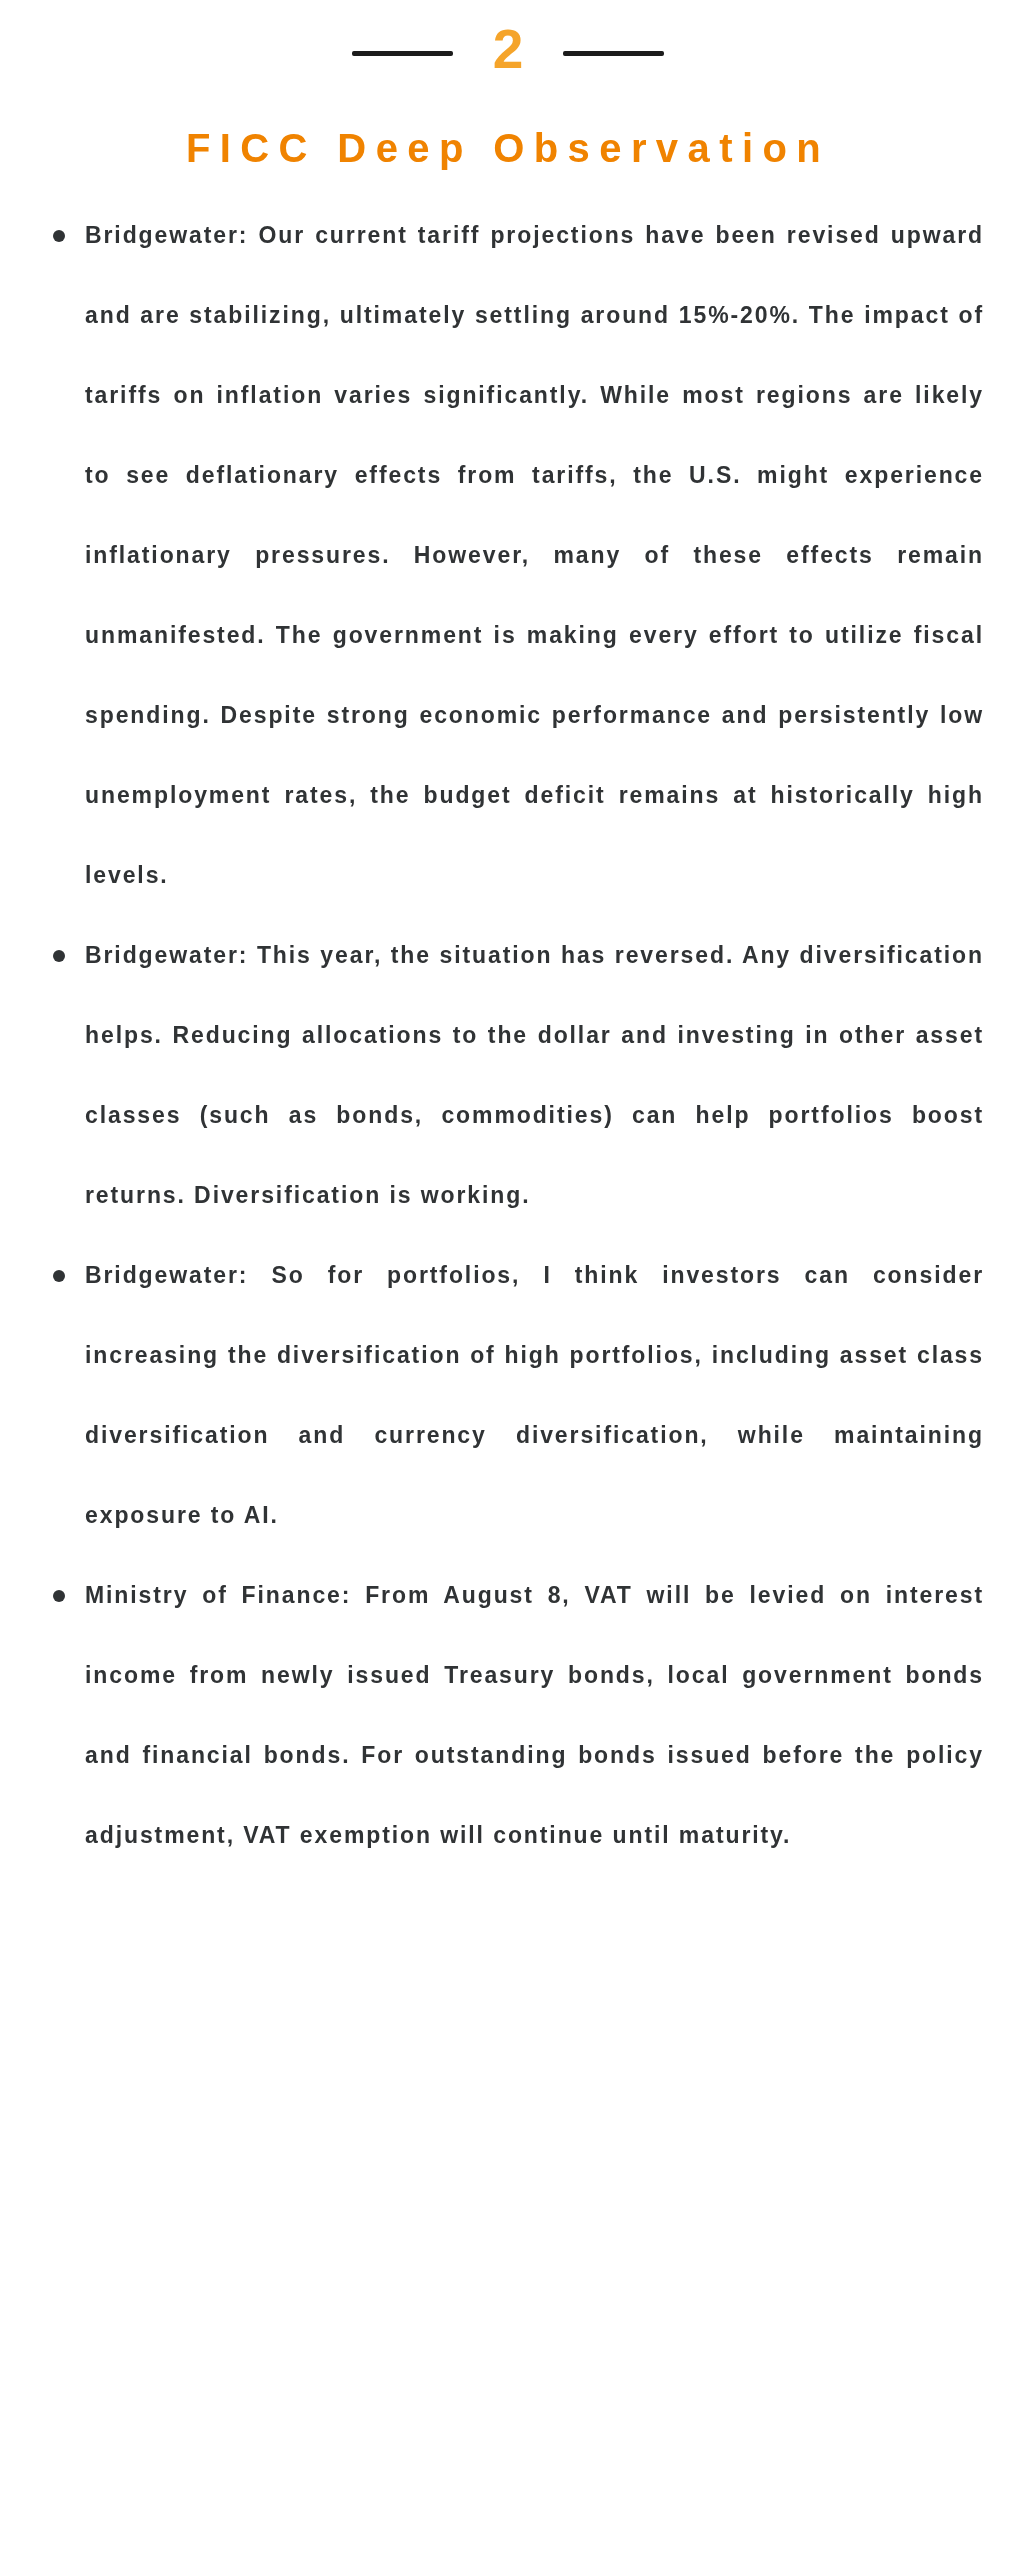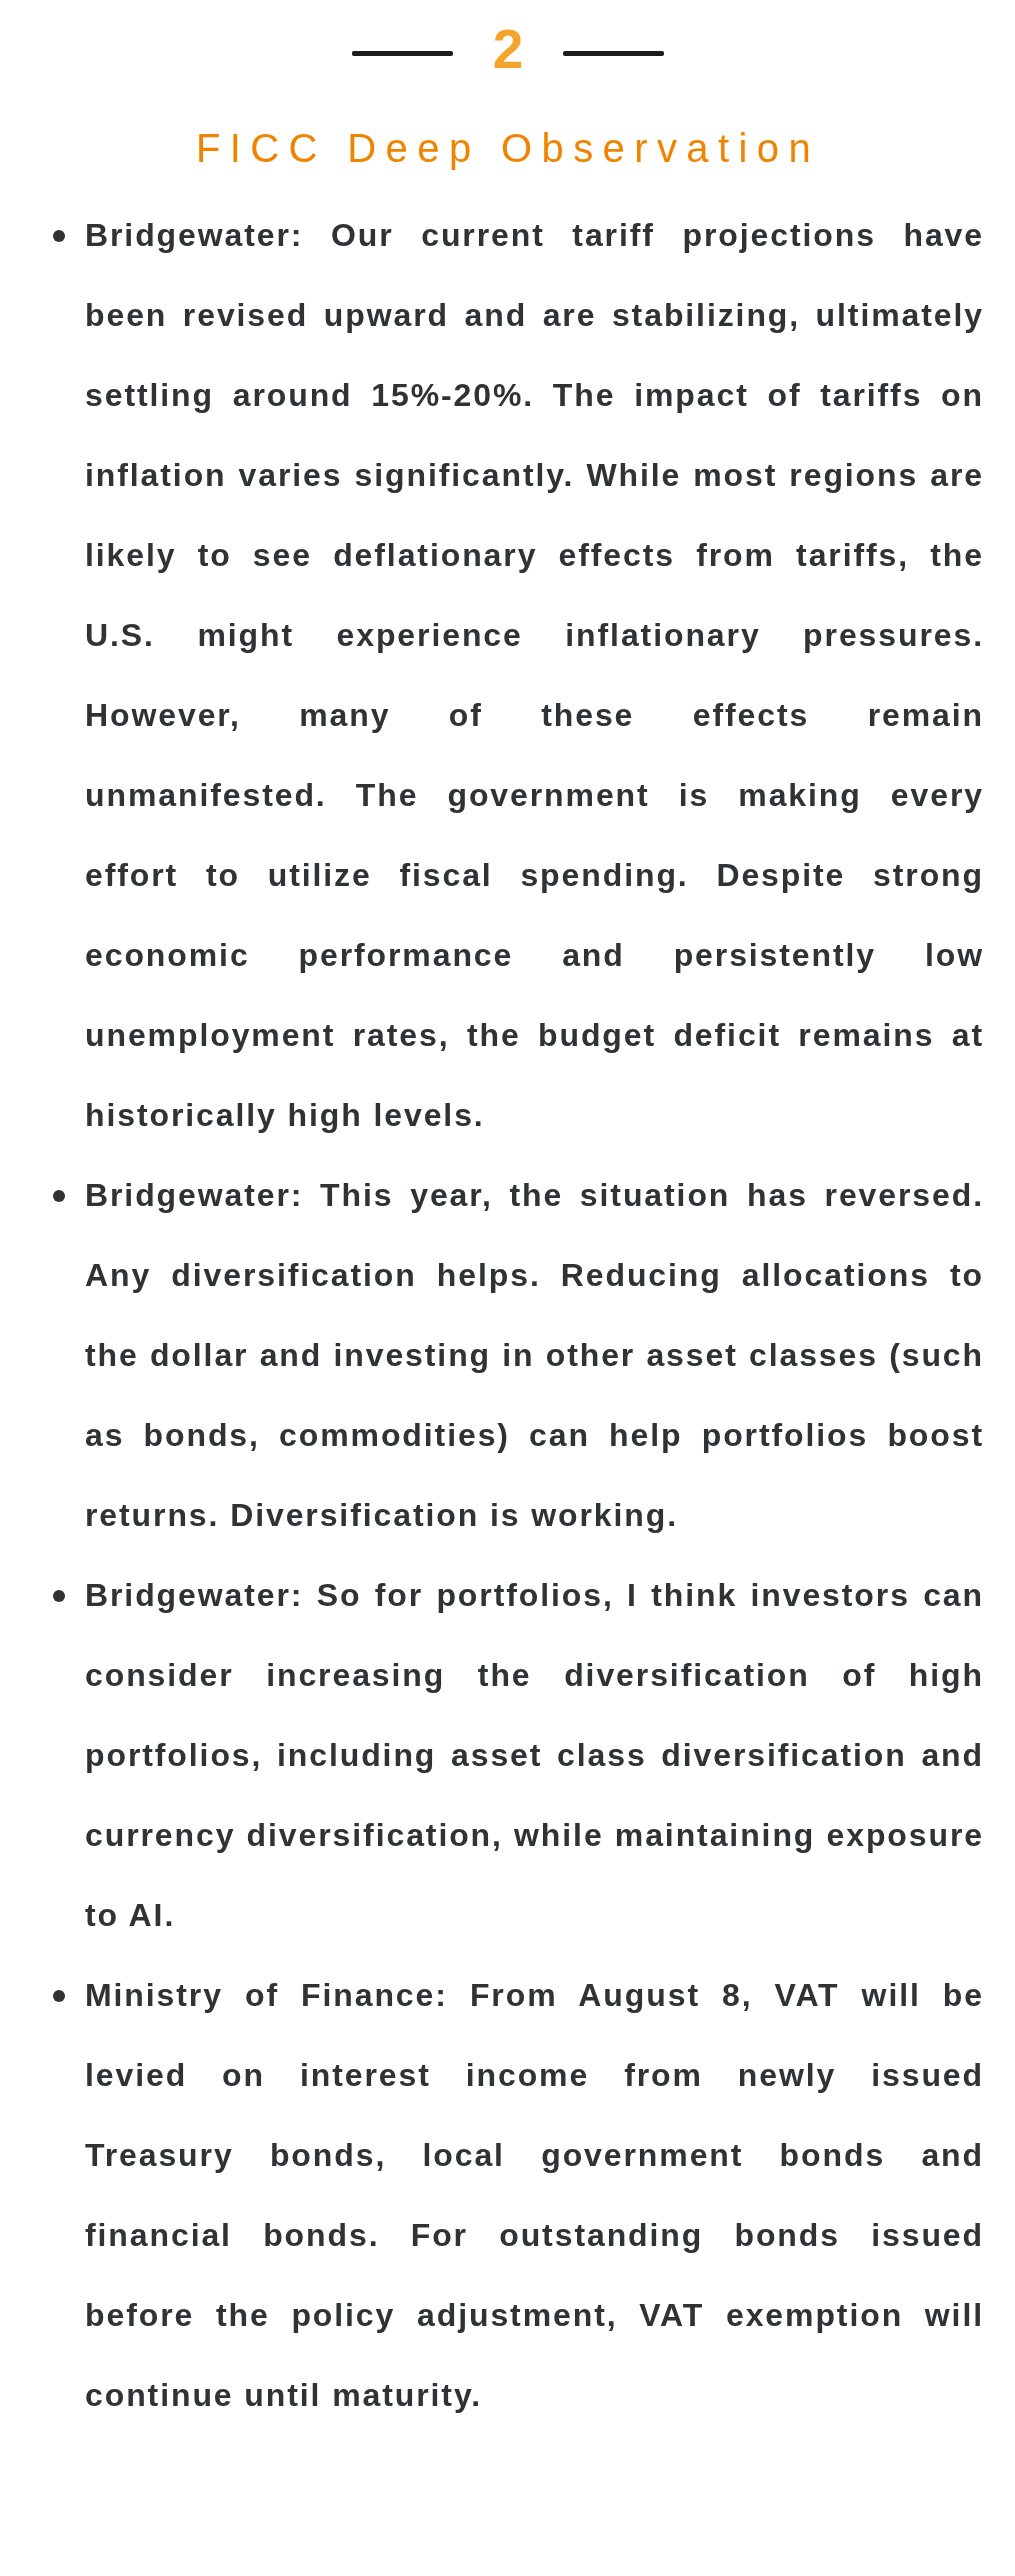--- a/index.html
+++ b/index.html
@@ -40,34 +40,34 @@
     font-size: 55px;
     line-height: 1;
     font-weight: 700;
     color: #f5a42a;
     transform: translateY(-3.8px);
   }
   .section-title {
     margin: 43px 0 0 0;
     font-size: 40px;
     line-height: 1.2;
-    font-weight: 400;
+    font-weight: 700;
     letter-spacing: 9.4px;
     color: #f08300;
   }
   
   .bullets {
     margin: 22.6px 0 0 0;
     padding: 0 32px 0 85px;
   }
   .bullets li {
     list-style: none;
     position: relative;
     text-align: justify;
-    font-size: 32px;
+    font-size: 23px;
     font-weight: 700;
     line-height: 80px;
     letter-spacing: 1.9px;
     color: #303335;
   }
   .bullets li::before {
     content: "";
     position: absolute;
     left: -32px;
     top: 35px;

